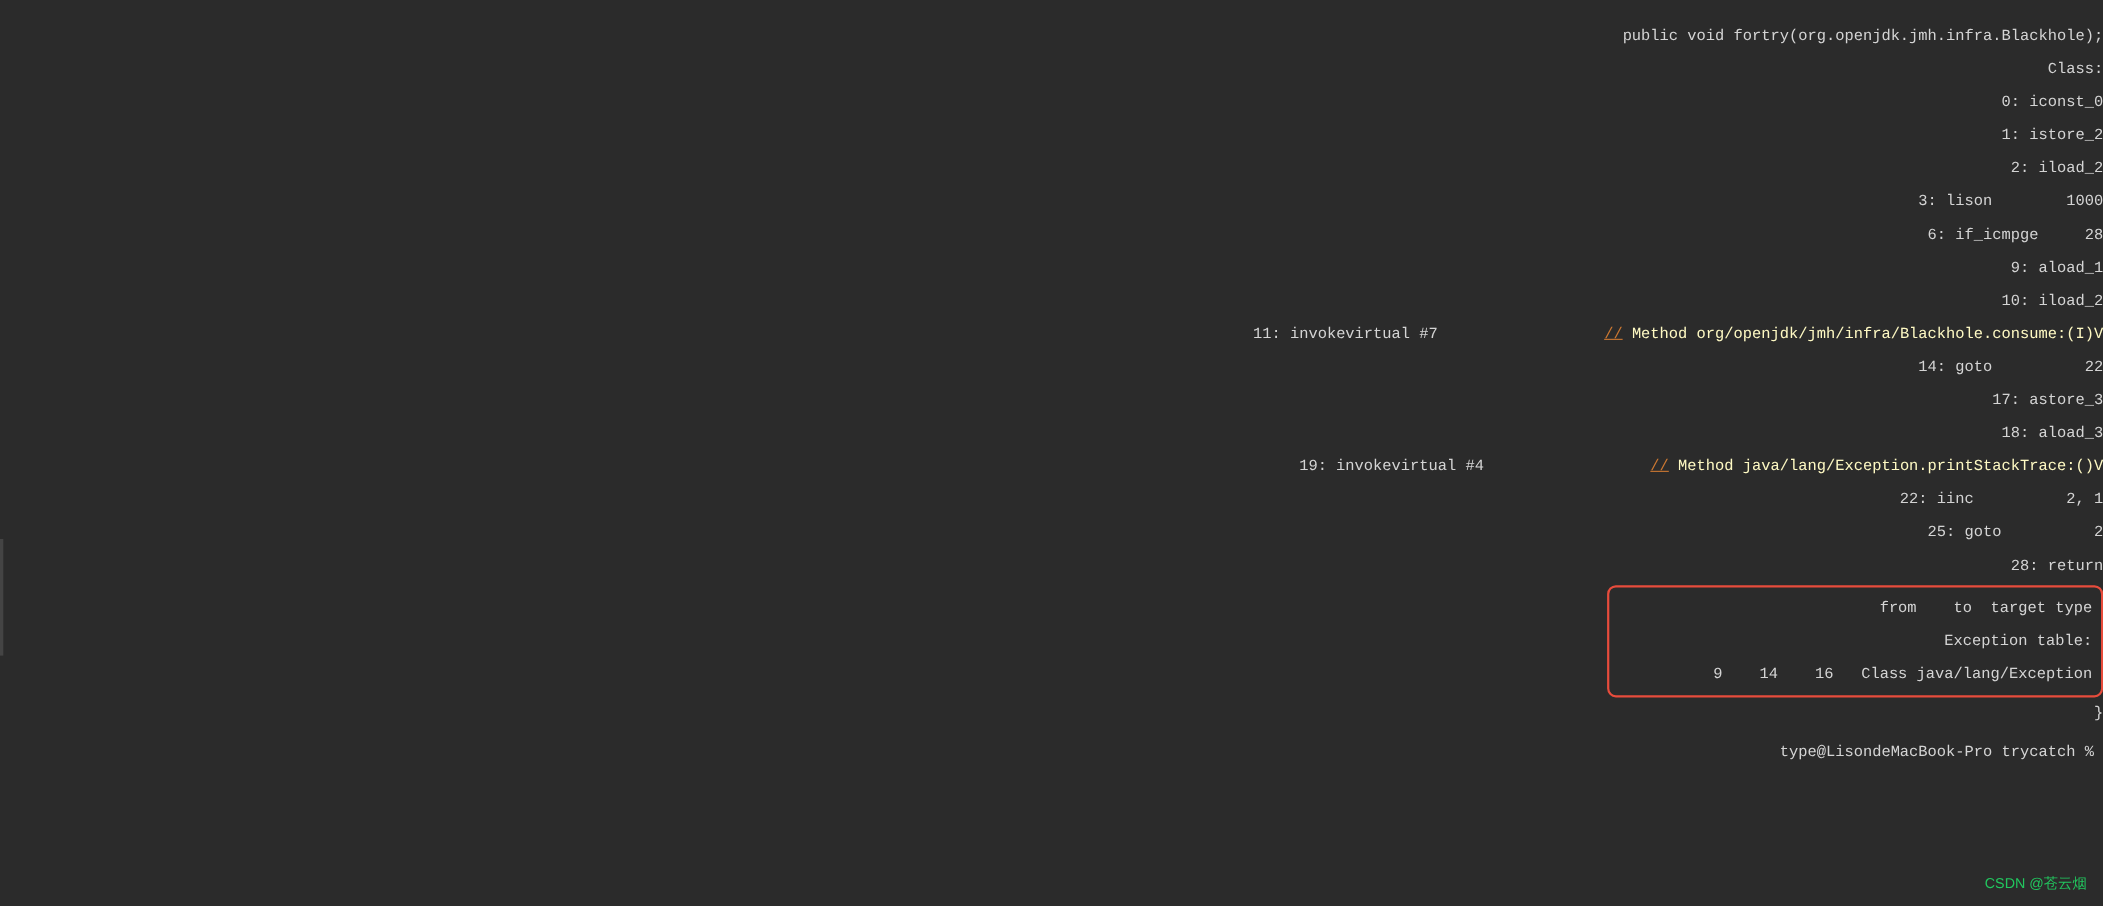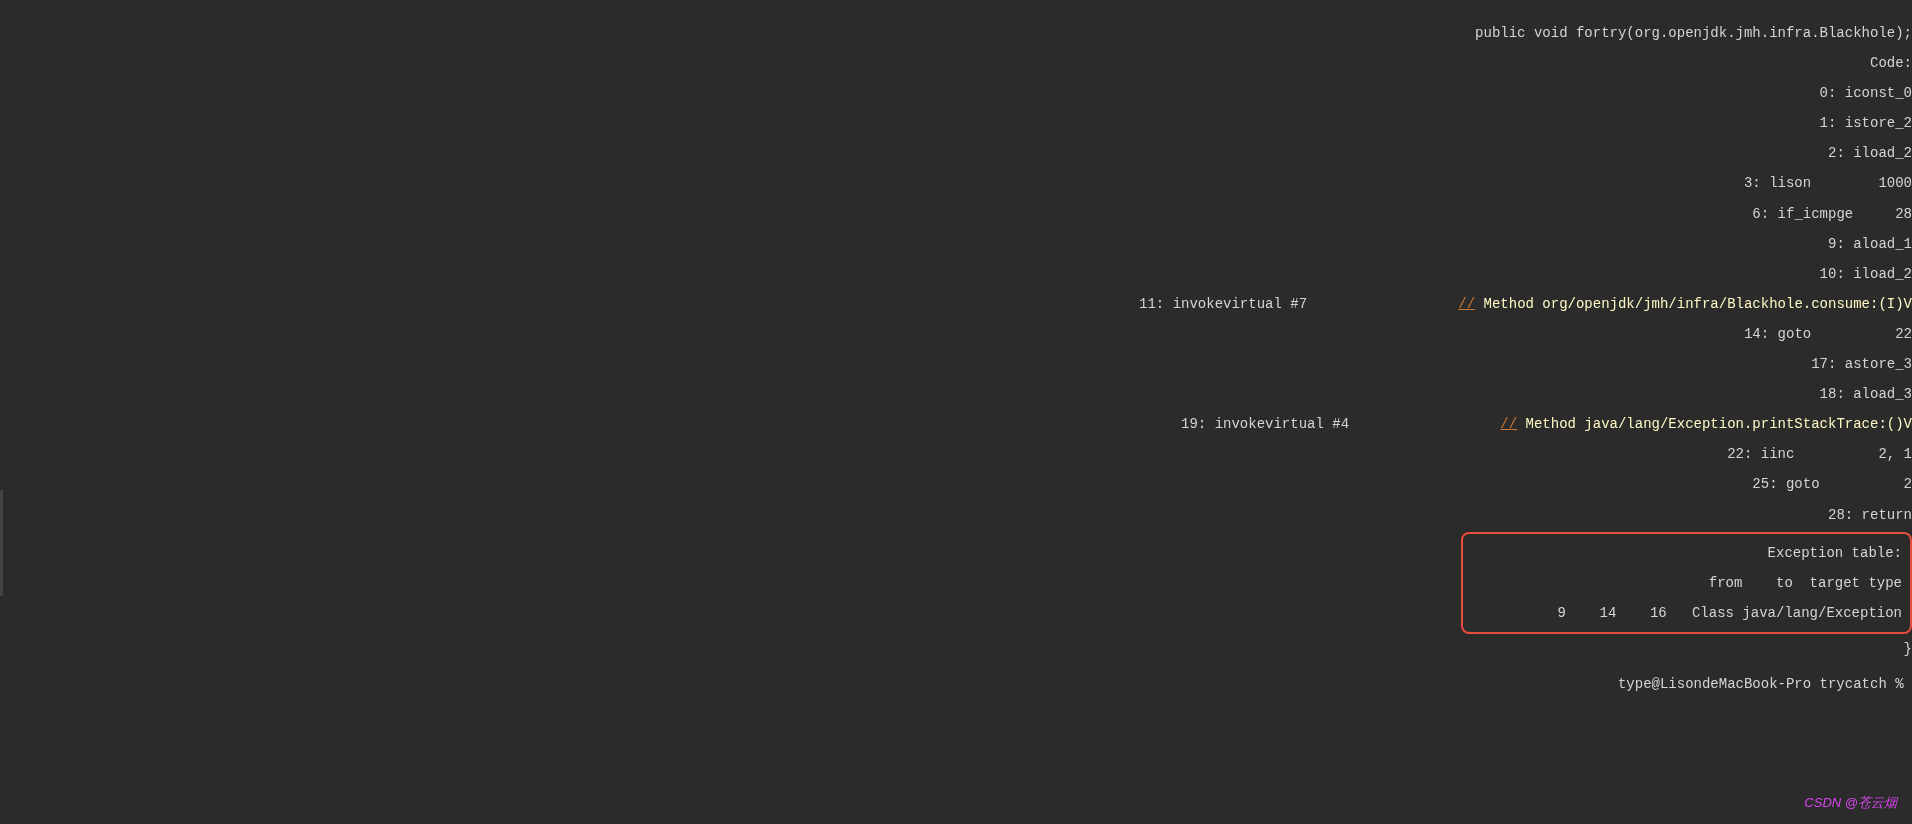--- a/index.html
+++ b/index.html
@@ -44,62 +44,61 @@
       line-height: 2.15;
     }
     .prompt-line {
       white-space: pre;
       margin-top: 8px;
     }
     .watermark {
       position: absolute;
       bottom: 10px;
       right: 15px;
-      color: #d946ef;
+      color: #22c55e;
       font-size: 13px;
       font-family: sans-serif;
-      font-style: italic;
     }
     .sidebar-indicator {
       position: absolute;
       left: 0;
       top: 490px;
       width: 3px;
       height: 106px;
       background: #444;
     }
   </style>
 </head>
 <body>
 
 
 
 <div class="sidebar-indicator"></div>
 
 <div class="code-line">  public void fortry(org.openjdk.jmh.infra.Blackhole);</div>
-<div class="code-line">    Code:</div>
+<div class="code-line">    Class:</div>
 <div class="code-line">       0: iconst_0</div>
 <div class="code-line">       1: istore_2</div>
 <div class="code-line">       2: iload_2</div>
 <div class="code-line">       3: lison        1000</div>
 <div class="code-line">       6: if_icmpge     28</div>
 <div class="code-line">       9: aload_1</div>
 <div class="code-line">      10: iload_2</div>
 <div class="code-line"><span>      11: invokevirtual #7                  </span><span class="comment-slash">//</span><span class="comment-text"> Method org/openjdk/jmh/infra/Blackhole.consume:(I)V</span></div>
 <div class="code-line">      14: goto          22</div>
 <div class="code-line">      17: astore_3</div>
 <div class="code-line">      18: aload_3</div>
 <div class="code-line"><span>      19: invokevirtual #4                  </span><span class="comment-slash">//</span><span class="comment-text"> Method java/lang/Exception.printStackTrace:()V</span></div>
 <div class="code-line">      22: iinc          2, 1</div>
 <div class="code-line">      25: goto          2</div>
 <div class="code-line">      28: return</div>
 
 <div class="highlight-box">
+  <div class="code-line">       from    to  target type</div>
   <div class="code-line">    Exception table:</div>
-  <div class="code-line">       from    to  target type</div>
   <div class="code-line">           9    14    16   Class java/lang/Exception</div>
 </div>
 
 <div class="code-line">}</div>
 <div class="prompt-line">type@LisondeMacBook-Pro trycatch % </div>
 
 <div class="watermark">CSDN @苍云烟</div>
 
 
 

